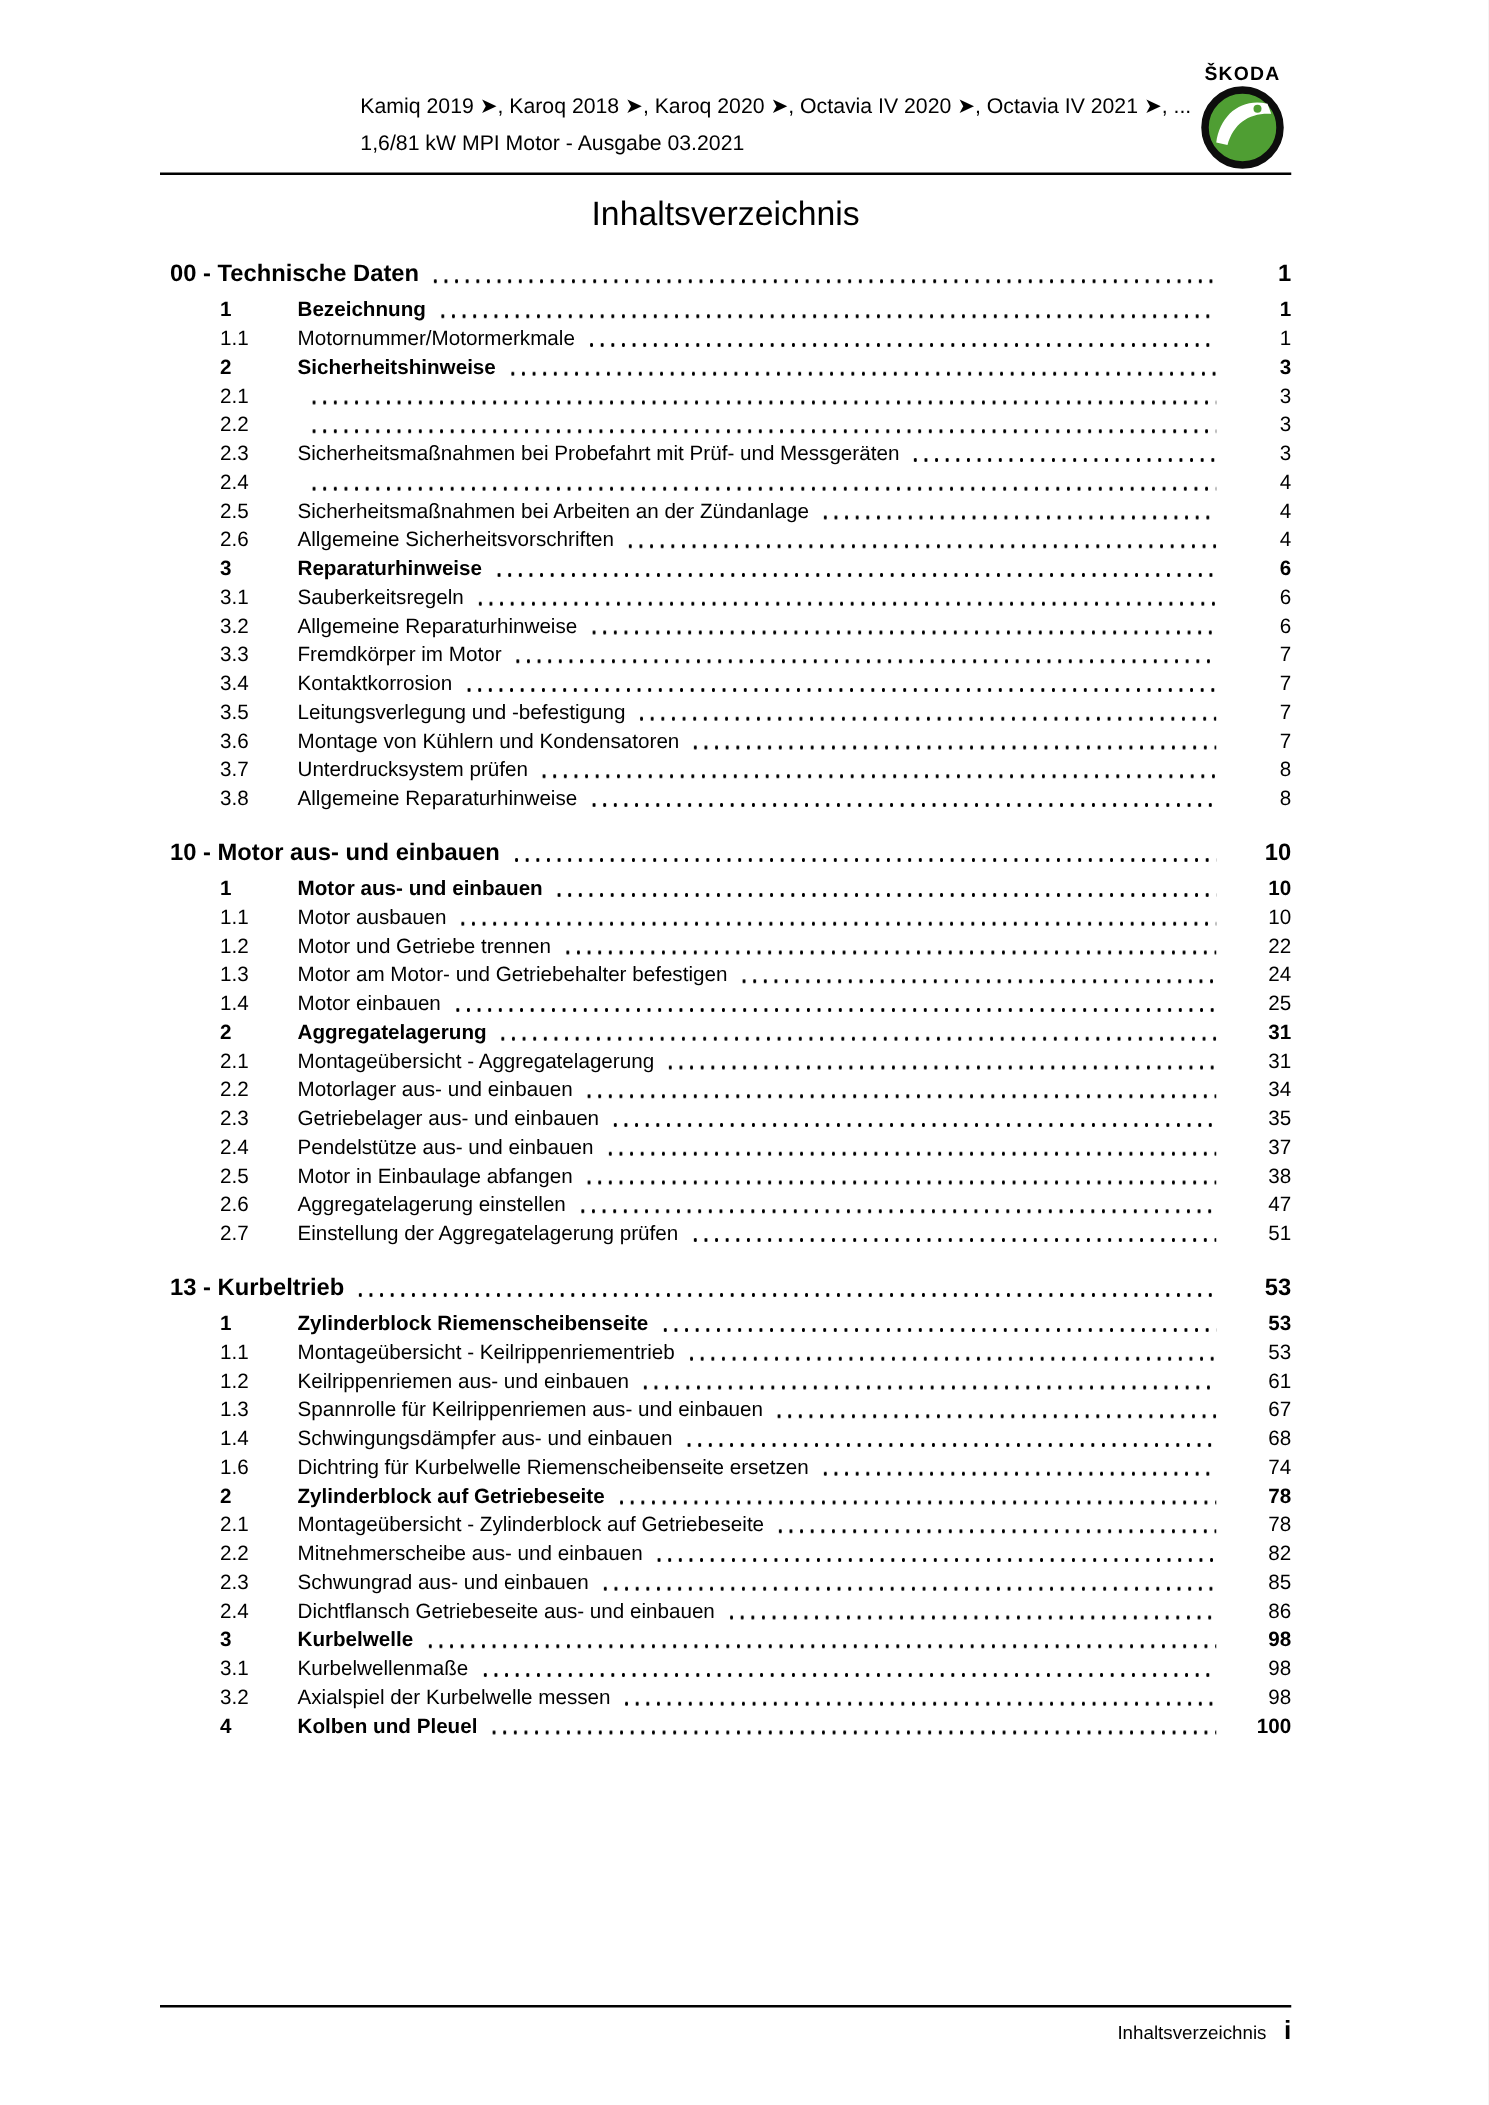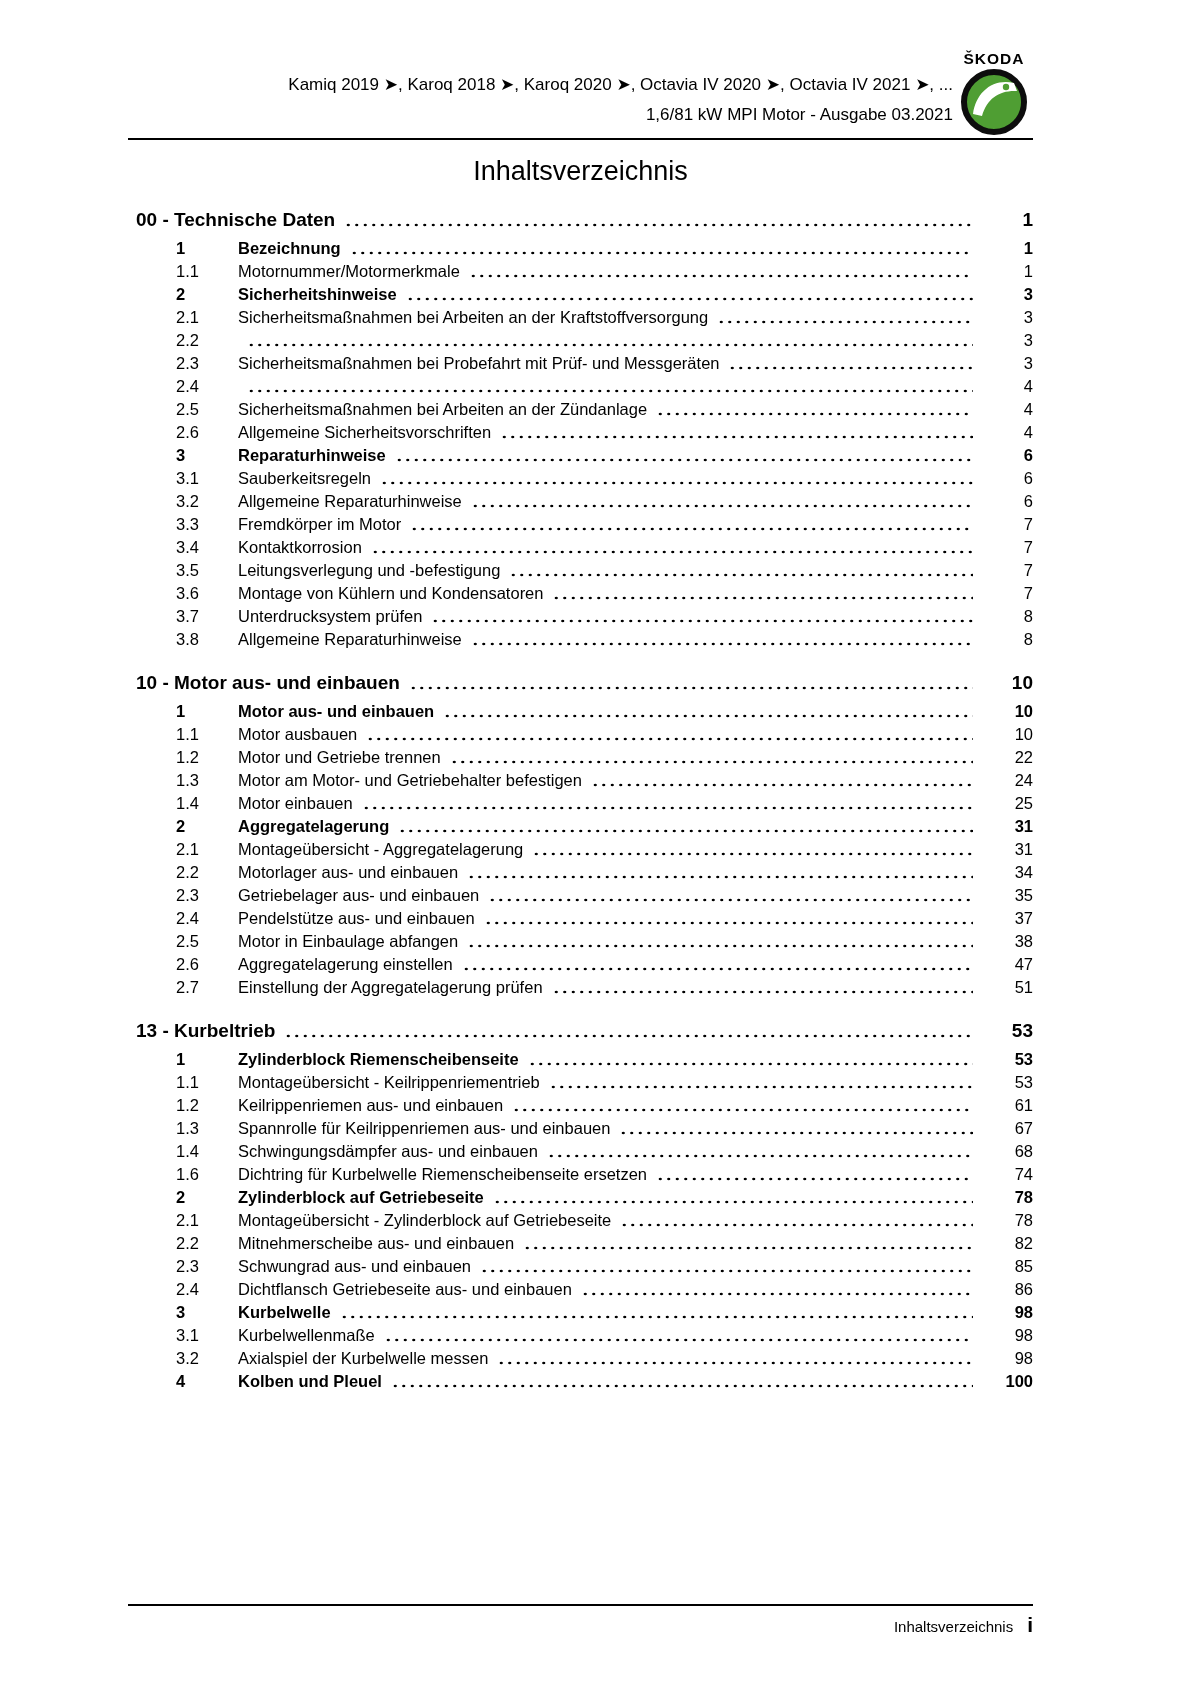--- a/index.html
+++ b/index.html
@@ -21,21 +21,20 @@
   }
 
   
   .header {
     display: flex;
     justify-content: flex-end;
     align-items: flex-start;
     padding-top: 50px;
   }
   .header-lines {
-    text-align: right;
     font-size: 17px;
     line-height: 30px;
     margin-top: 20px;
     white-space: nowrap;
   }
   .logo-box {
     width: 78px;
     display: flex;
     justify-content: center;
     margin-left: 2px;
@@ -166,21 +165,20 @@
 
   <div class="row section-row bold">
     <span class="sec-num">2</span>
     <span class="sec-title">Sicherheitshinweise</span>
     <span class="leader"></span>
     <span class="page-num">3</span>
   </div>
 
   <div class="row section-row">
     <span class="sec-num">2.1</span>
-    <span class="sec-title">Sicherheitsmaßnahmen bei Arbeiten an der Kraftstoffversorgung</span>
     <span class="leader"></span>
     <span class="page-num">3</span>
   </div>
 
   <div class="row section-row">
     <span class="sec-num">2.2</span>
     <span class="leader"></span>
     <span class="page-num">3</span>
   </div>
 

